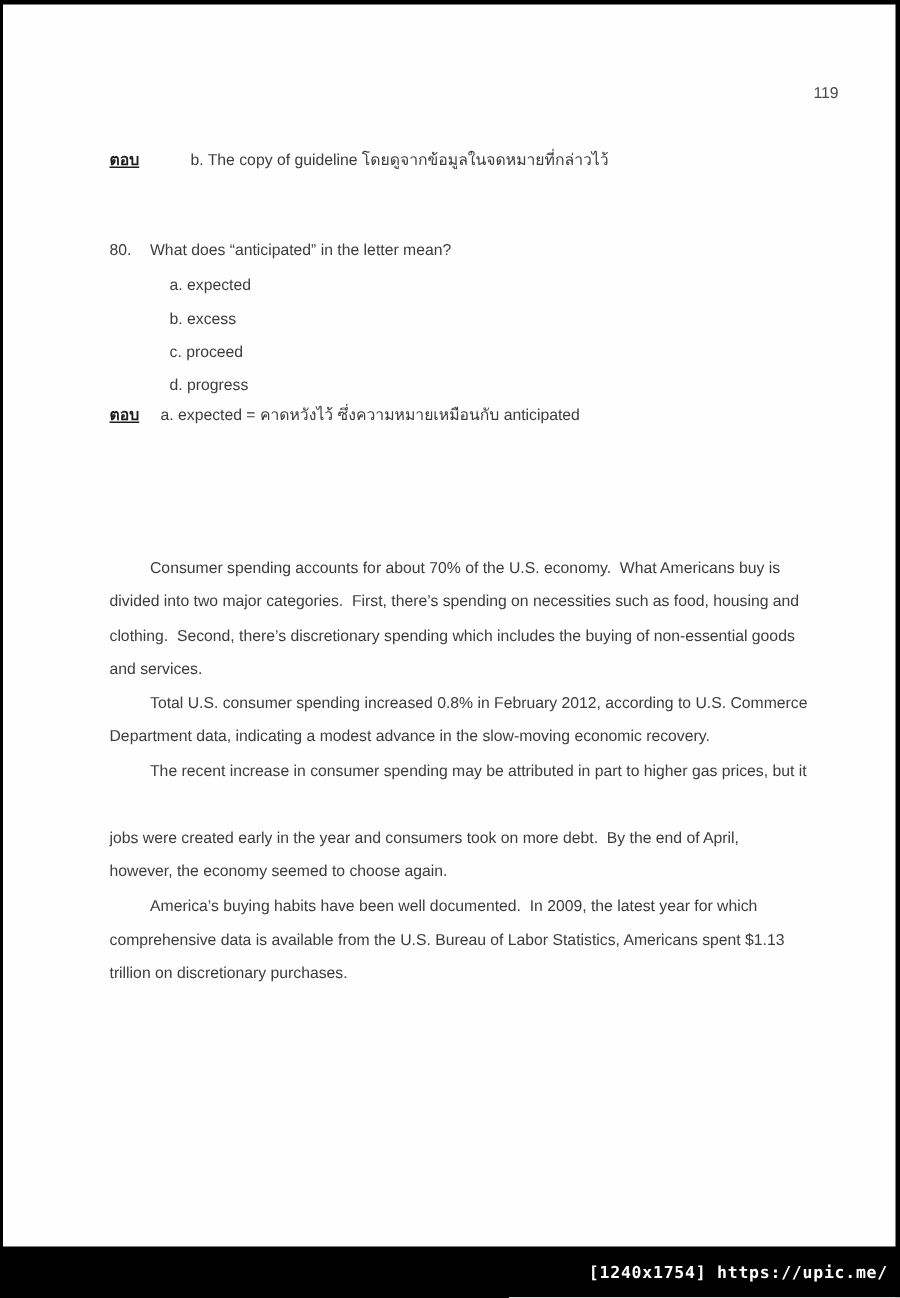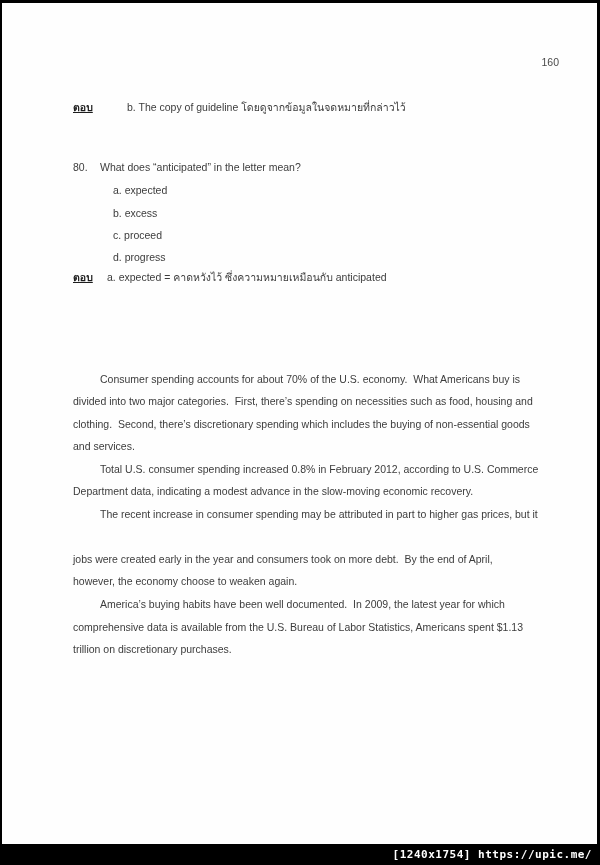--- a/index.html
+++ b/index.html
@@ -17,21 +17,21 @@
     color: #3c3c3c;
   }
   
   .edge { position: absolute; background: #000; }
   .edge-top    { top: 0; left: 0; right: 0; height: 3px; }
   .edge-left   { top: 0; left: 0; bottom: 0; width: 2px; }
   .edge-right  { top: 0; right: 0; bottom: 0; width: 3px; }
   .footer-bar {
     position: absolute;
     left: 0; right: 0; bottom: 0;
-    height: 21px;
+    height: 34px;
     background: #000;
     display: flex;
     align-items: center;
     justify-content: flex-end;
     padding-right: 8px;
     box-sizing: border-box;
   }
   .footer-bar .tag {
     color: #ffffff;
     font-family: "DejaVu Sans Mono", monospace;
@@ -59,21 +59,21 @@
 </style>
 </head>
 <body>
 
 <div class="page">
 
   <div class="edge edge-top"></div>
   <div class="edge edge-left"></div>
   <div class="edge edge-right"></div>
 
-  <div class="page-num">160</div>
+  <div class="page-num">119</div>
 
   <div class="line b u" style="top:100px; left:73px;">ตอบ</div>
   <div class="line" style="top:100px; left:107px;padding-left:20px;">b. The copy of guideline โดยดูจากข้อมูลในจดหมายที่กล่าวไว้</div>
 
   <div class="line" style="top:160px; left:73px;">80.</div>
   <div class="line" style="top:160px; left:100px;">What does “anticipated” in the letter mean?</div>
   <div class="line" style="top:183px; left:113px;">a. expected</div>
   <div class="line" style="top:206px; left:113px;">b. excess</div>
   <div class="line" style="top:228px; left:113px;">c. proceed</div>
   <div class="line" style="top:250px; left:113px;">d. progress</div>
@@ -82,21 +82,21 @@
 
 
   <div class="line" style="top:372px; left:100px;">Consumer spending accounts for about 70% of the U.S. economy.  What Americans buy is</div>
   <div class="line" style="top:394px; left:73px;">divided into two major categories.  First, there’s spending on necessities such as food, housing and</div>
   <div class="line" style="top:417px; left:73px;">clothing.  Second, there’s discretionary spending which includes the buying of non-essential goods</div>
   <div class="line" style="top:439px; left:73px;">and services.</div>
   <div class="line" style="top:462px; left:100px;">Total U.S. consumer spending increased 0.8% in February 2012, according to U.S. Commerce</div>
   <div class="line" style="top:507px; left:100px;">The recent increase in consumer spending may be attributed in part to higher gas prices, but it</div>
   <div class="line" style="top:484px; left:73px;">Department data, indicating a modest advance in the slow-moving economic recovery.</div>
   <div class="line" style="top:552px; left:73px;">jobs were created early in the year and consumers took on more debt.  By the end of April,</div>
-  <div class="line" style="top:574px; left:73px;">however, the economy choose to weaken again.</div>
+  <div class="line" style="top:574px; left:73px;">however, the economy seemed to choose again.</div>
   <div class="line" style="top:597px; left:100px;">America’s buying habits have been well documented.  In 2009, the latest year for which</div>
   <div class="line" style="top:620px; left:73px;">comprehensive data is available from the U.S. Bureau of Labor Statistics, Americans spent $1.13</div>
   <div class="line" style="top:642px; left:73px;">trillion on discretionary purchases.</div>
 
   <div class="footer-bar">
     <span class="tag">[1240x1754] https://upic.me/</span>
   </div>
 
 </div>
 

